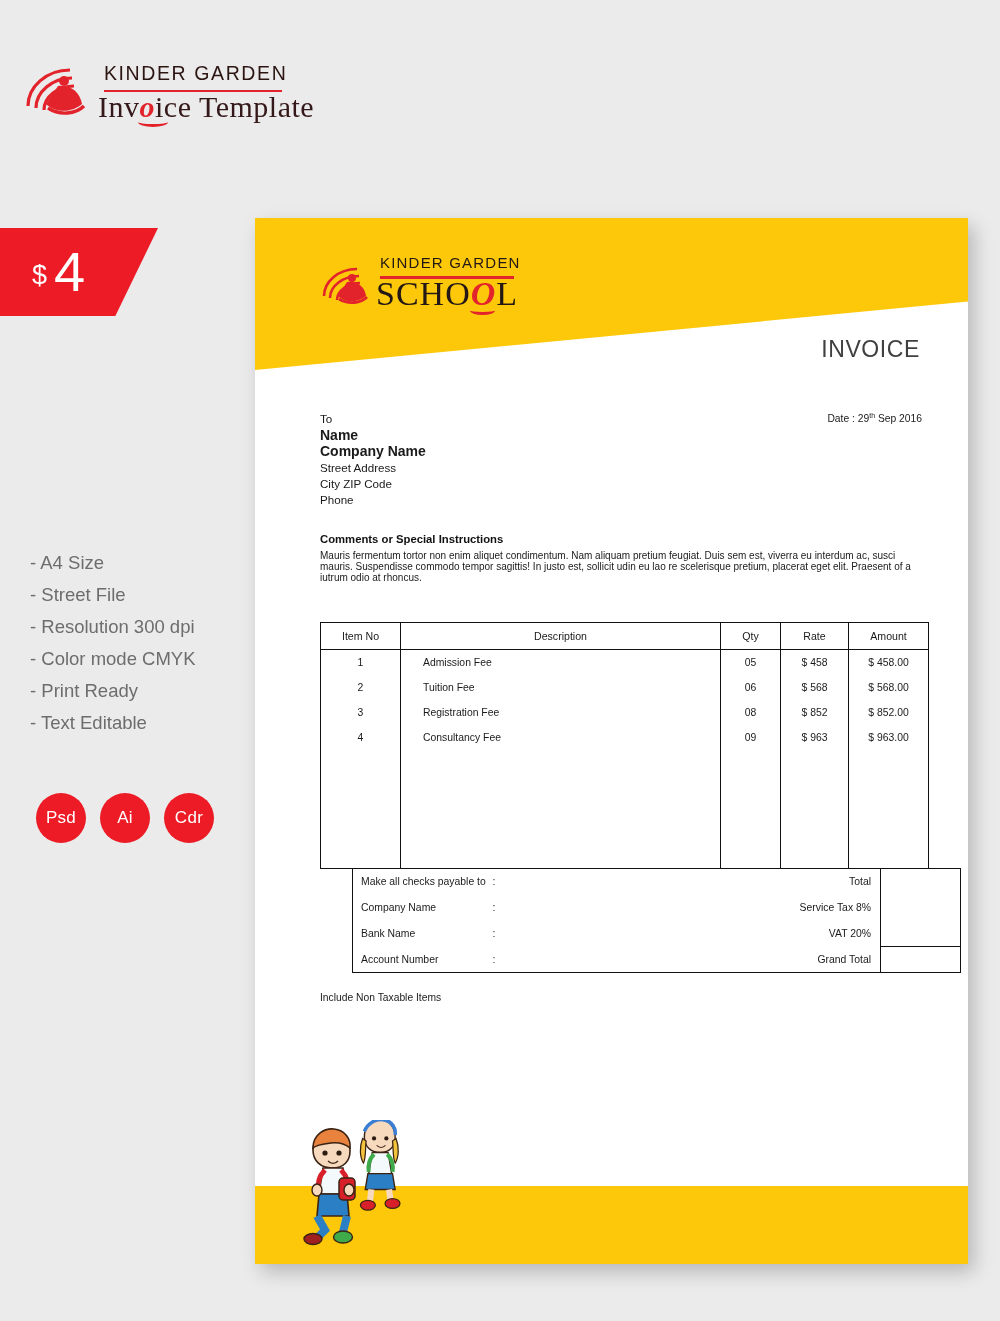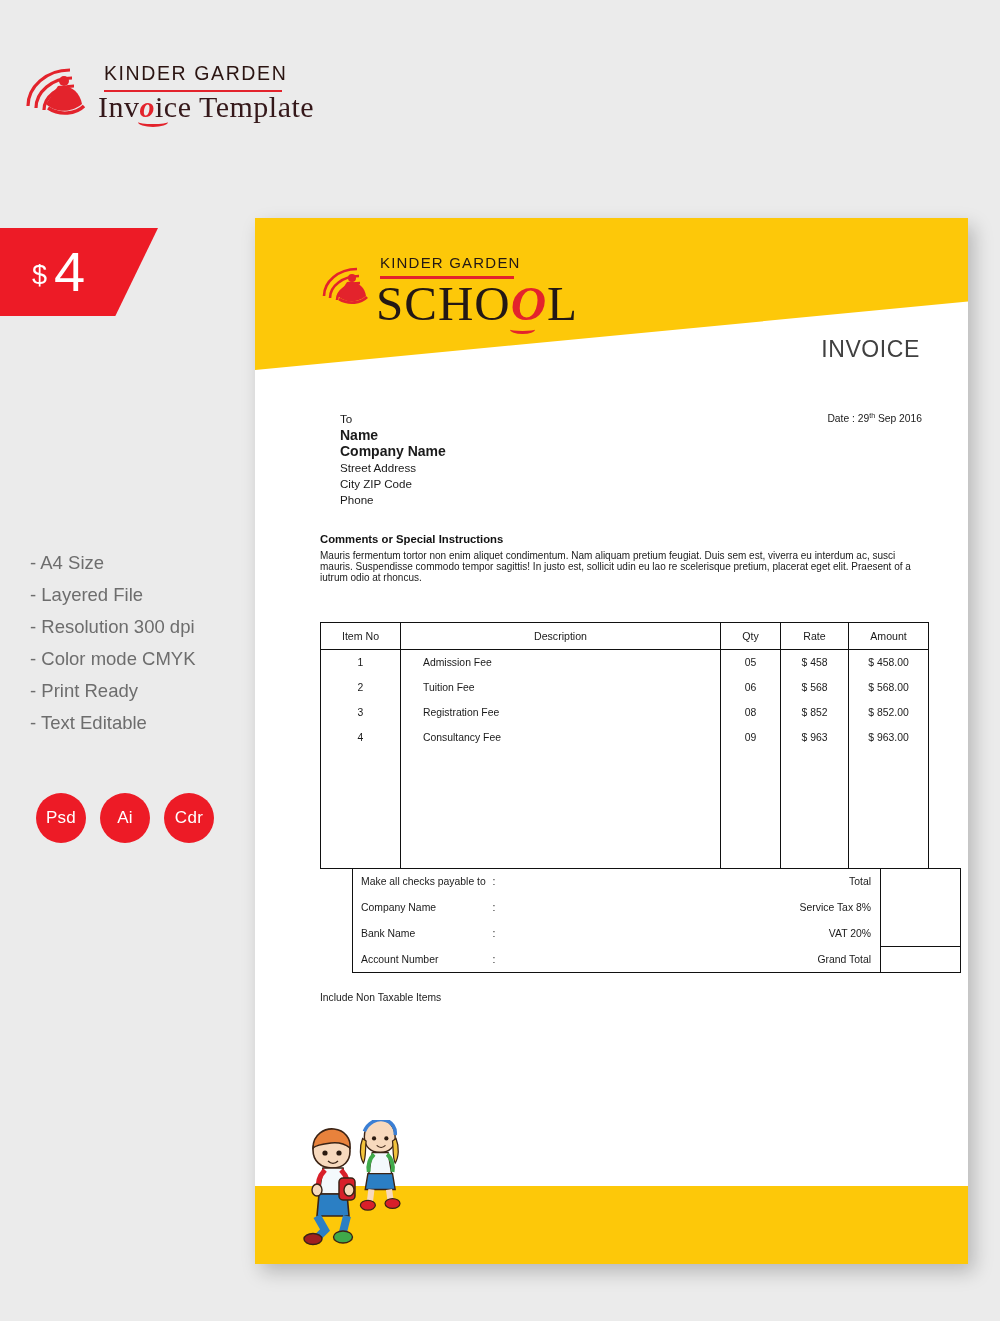--- a/index.html
+++ b/index.html
@@ -72,37 +72,37 @@
   }
   .inv-logo { position: absolute; left: 63px; top: 36px; width: 280px; height: 66px; }
   .inv-swirl { position: absolute; left: 0px; top: 5px; width: 56px; height: 58px; }
   .inv-kg {
     position: absolute; left: 62px; top: 0px; font-size: 15px; letter-spacing: 1.2px;
     color: #231815; white-space: nowrap;
   }
   .inv-kg-rule { position: absolute; left: 62px; top: 22px; width: 134px; height: 2.5px; background: #e3232c; }
   .inv-school {
     position: absolute; left: 58px; top: 21px;
-    font-family: "Liberation Serif", serif; font-size: 49px; color: #231815;
+    font-family: "Liberation Serif", serif; font-size: 34px; color: #231815;
     letter-spacing: 1px; white-space: nowrap;
   }
   .inv-school .red-o { color: #e3232c; font-style: italic; font-weight: bold; position: relative; }
   .inv-school .red-o::after {
     content: ""; position: absolute; left: -1px; bottom: -3px; width: 25px; height: 6px;
     border-bottom: 3px solid #e3232c; border-radius: 0 0 50% 50%;
   }
 
   .invoice-word {
     position: absolute; right: 48px; top: 118px;
     color: #404040; font-size: 23px; letter-spacing: 0.6px;
   }
 
   
   .to-block { position: absolute; left: 65px; top: 193px; line-height: 16.2px; }
-  .to-block div { font-size: 11.6px; color: #1a1a1a; margin-left: 20px; }
+  .to-block div { font-size: 11.6px; color: #1a1a1a; }
   .to-block .bold { font-weight: bold; font-size: 14px; }
   .date-line { position: absolute; right: 46px; top: 194px; font-size: 10.3px; color: #1a1a1a; }
   .date-line sup { font-size: 7px; vertical-align: super; }
 
   
   .comments { position: absolute; left: 65px; top: 315px; width: 608px; }
   .comments-title { font-size: 11.3px; font-weight: bold; color: #111; margin-bottom: 5px; }
   .comments-body { font-size: 10px; color: #1a1a1a; line-height: 11px; text-align: left; }
 
   
@@ -168,21 +168,21 @@
     <div class="promo-title"><span>Inv</span><span class="red-o">o</span><span>ice Template</span></div>
   </div>
 
   <div class="price-ribbon">
     <span class="price-dollar">$</span>
     <span class="price-amount">4</span>
   </div>
 
   <div class="features">
     <div class="feature-item">- A4 Size</div>
-    <div class="feature-item">- Layered File</div>
+    <div class="feature-item">- Street File</div>
     <div class="feature-item">- Resolution 300 dpi</div>
     <div class="feature-item">- Color mode CMYK</div>
     <div class="feature-item">- Print Ready</div>
     <div class="feature-item">- Text Editable</div>
   </div>
 
   <div class="badges">
     <div class="badge">Psd</div>
     <div class="badge">Ai</div>
     <div class="badge">Cdr</div>

